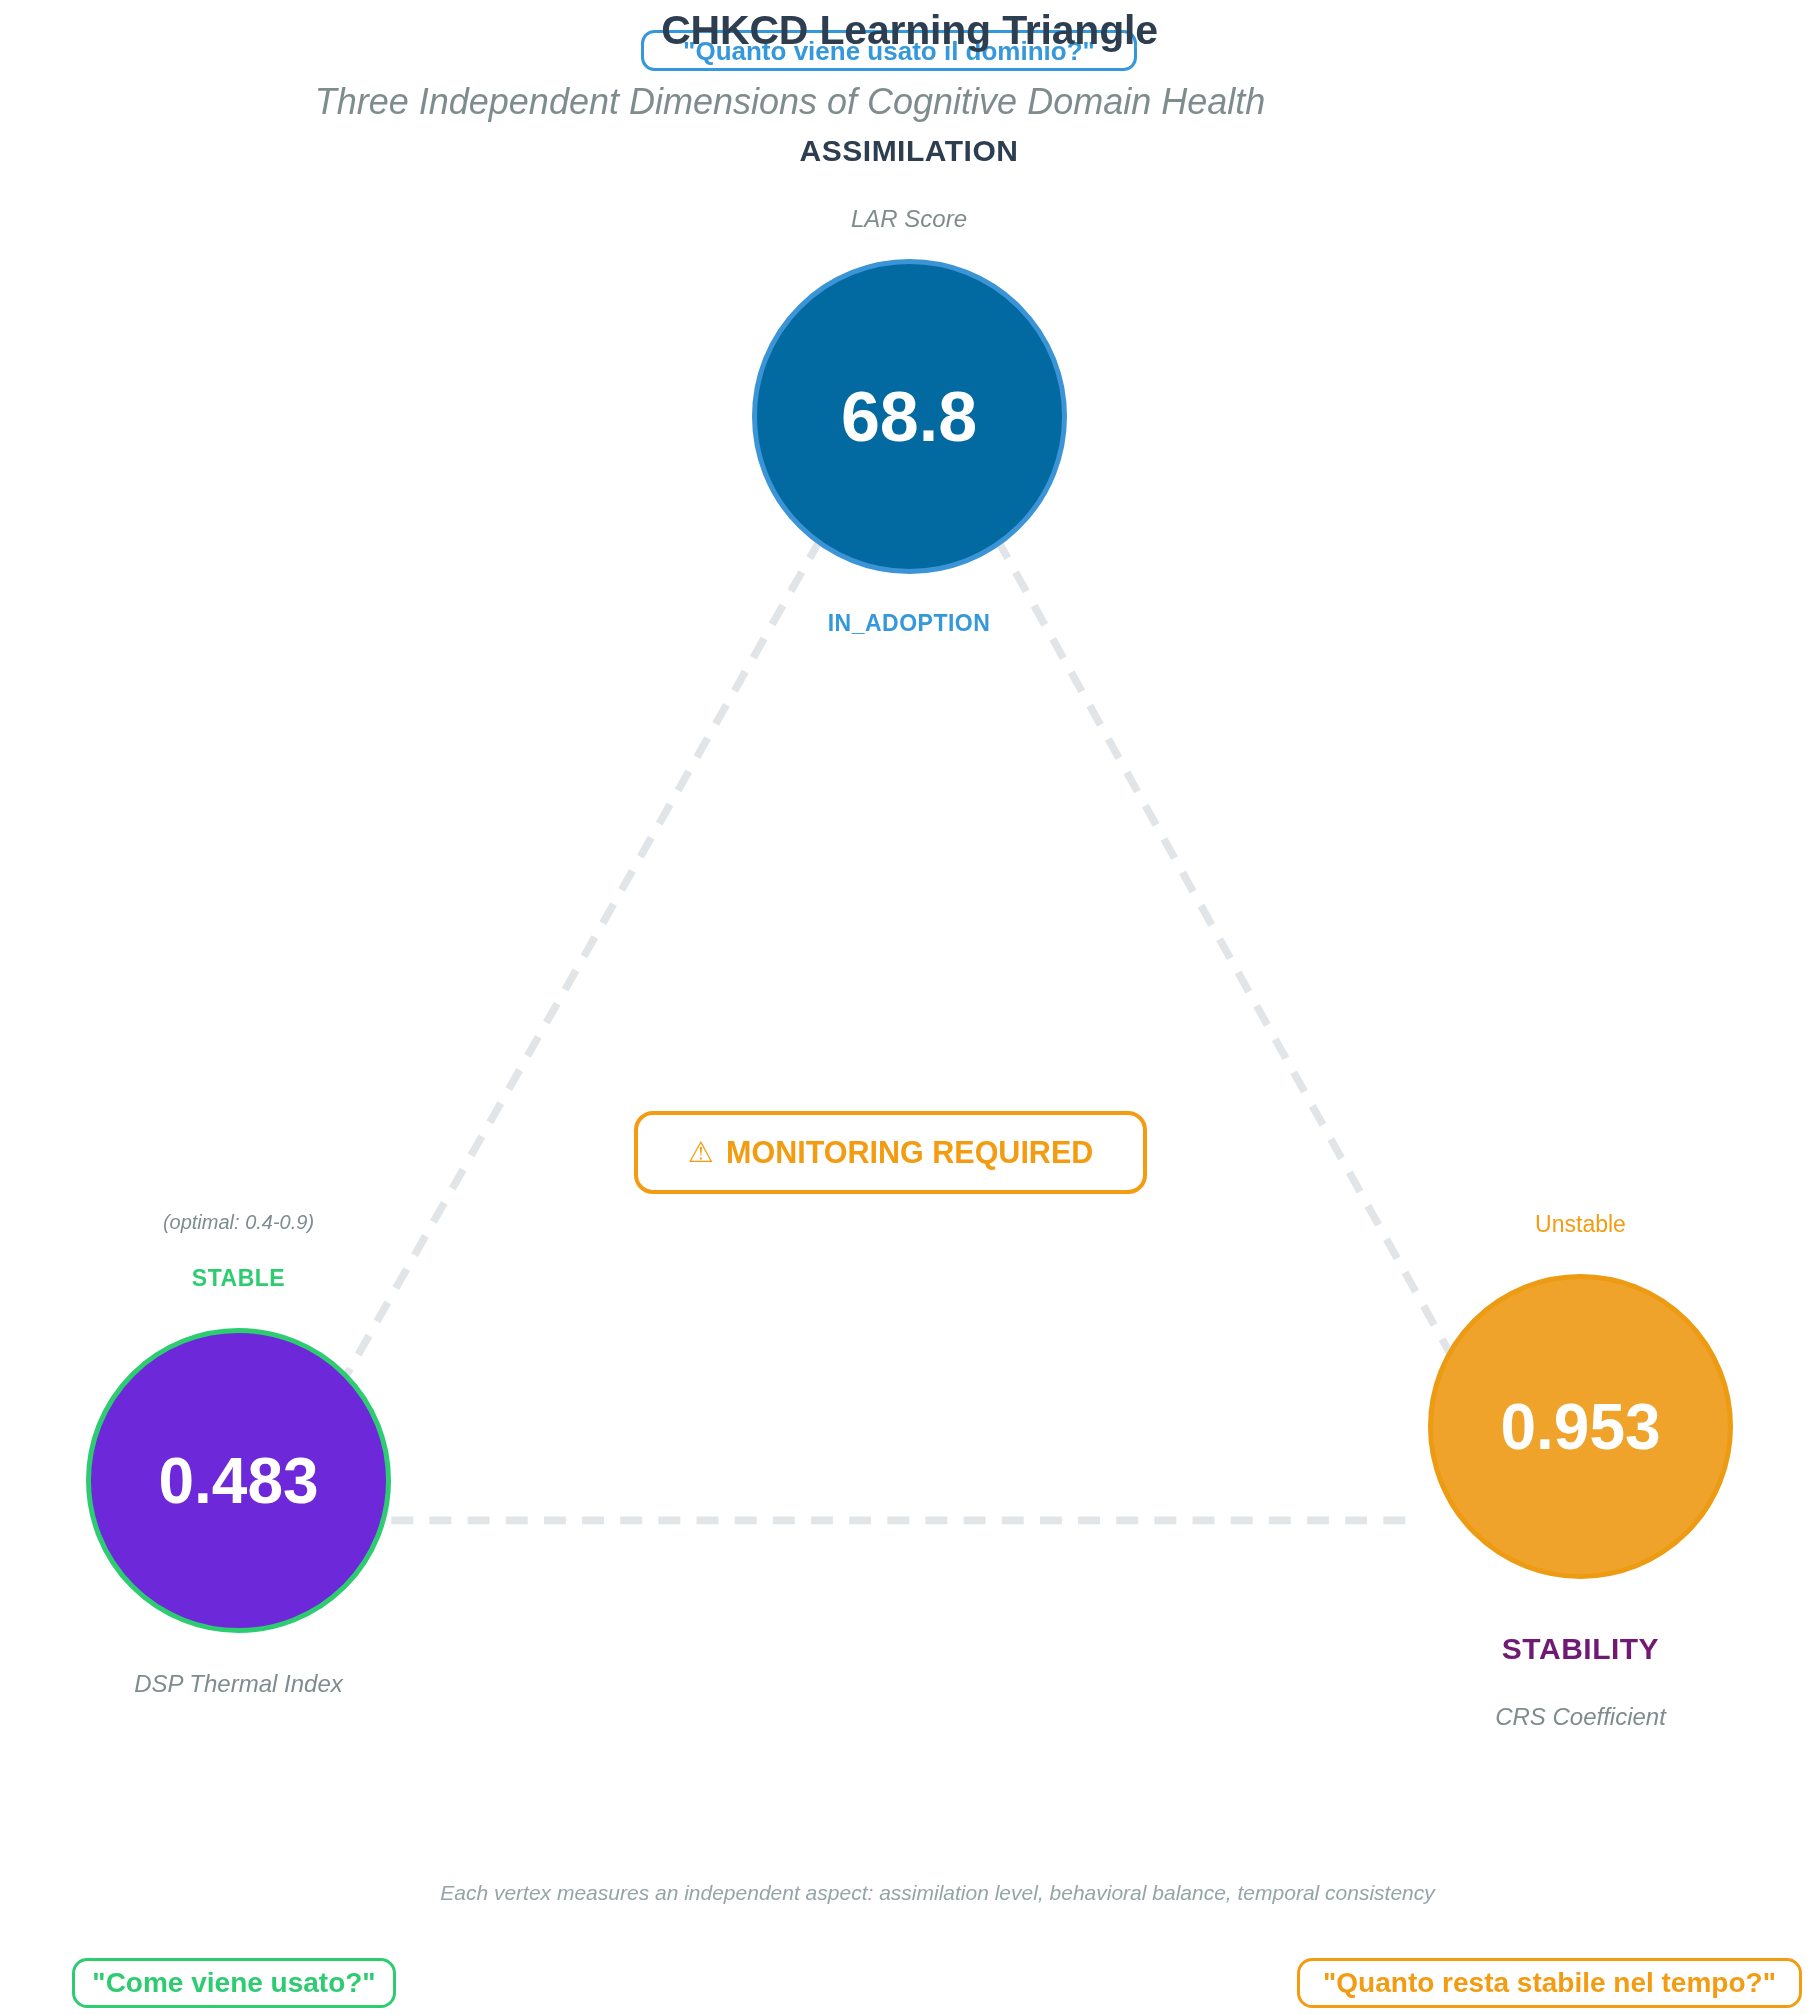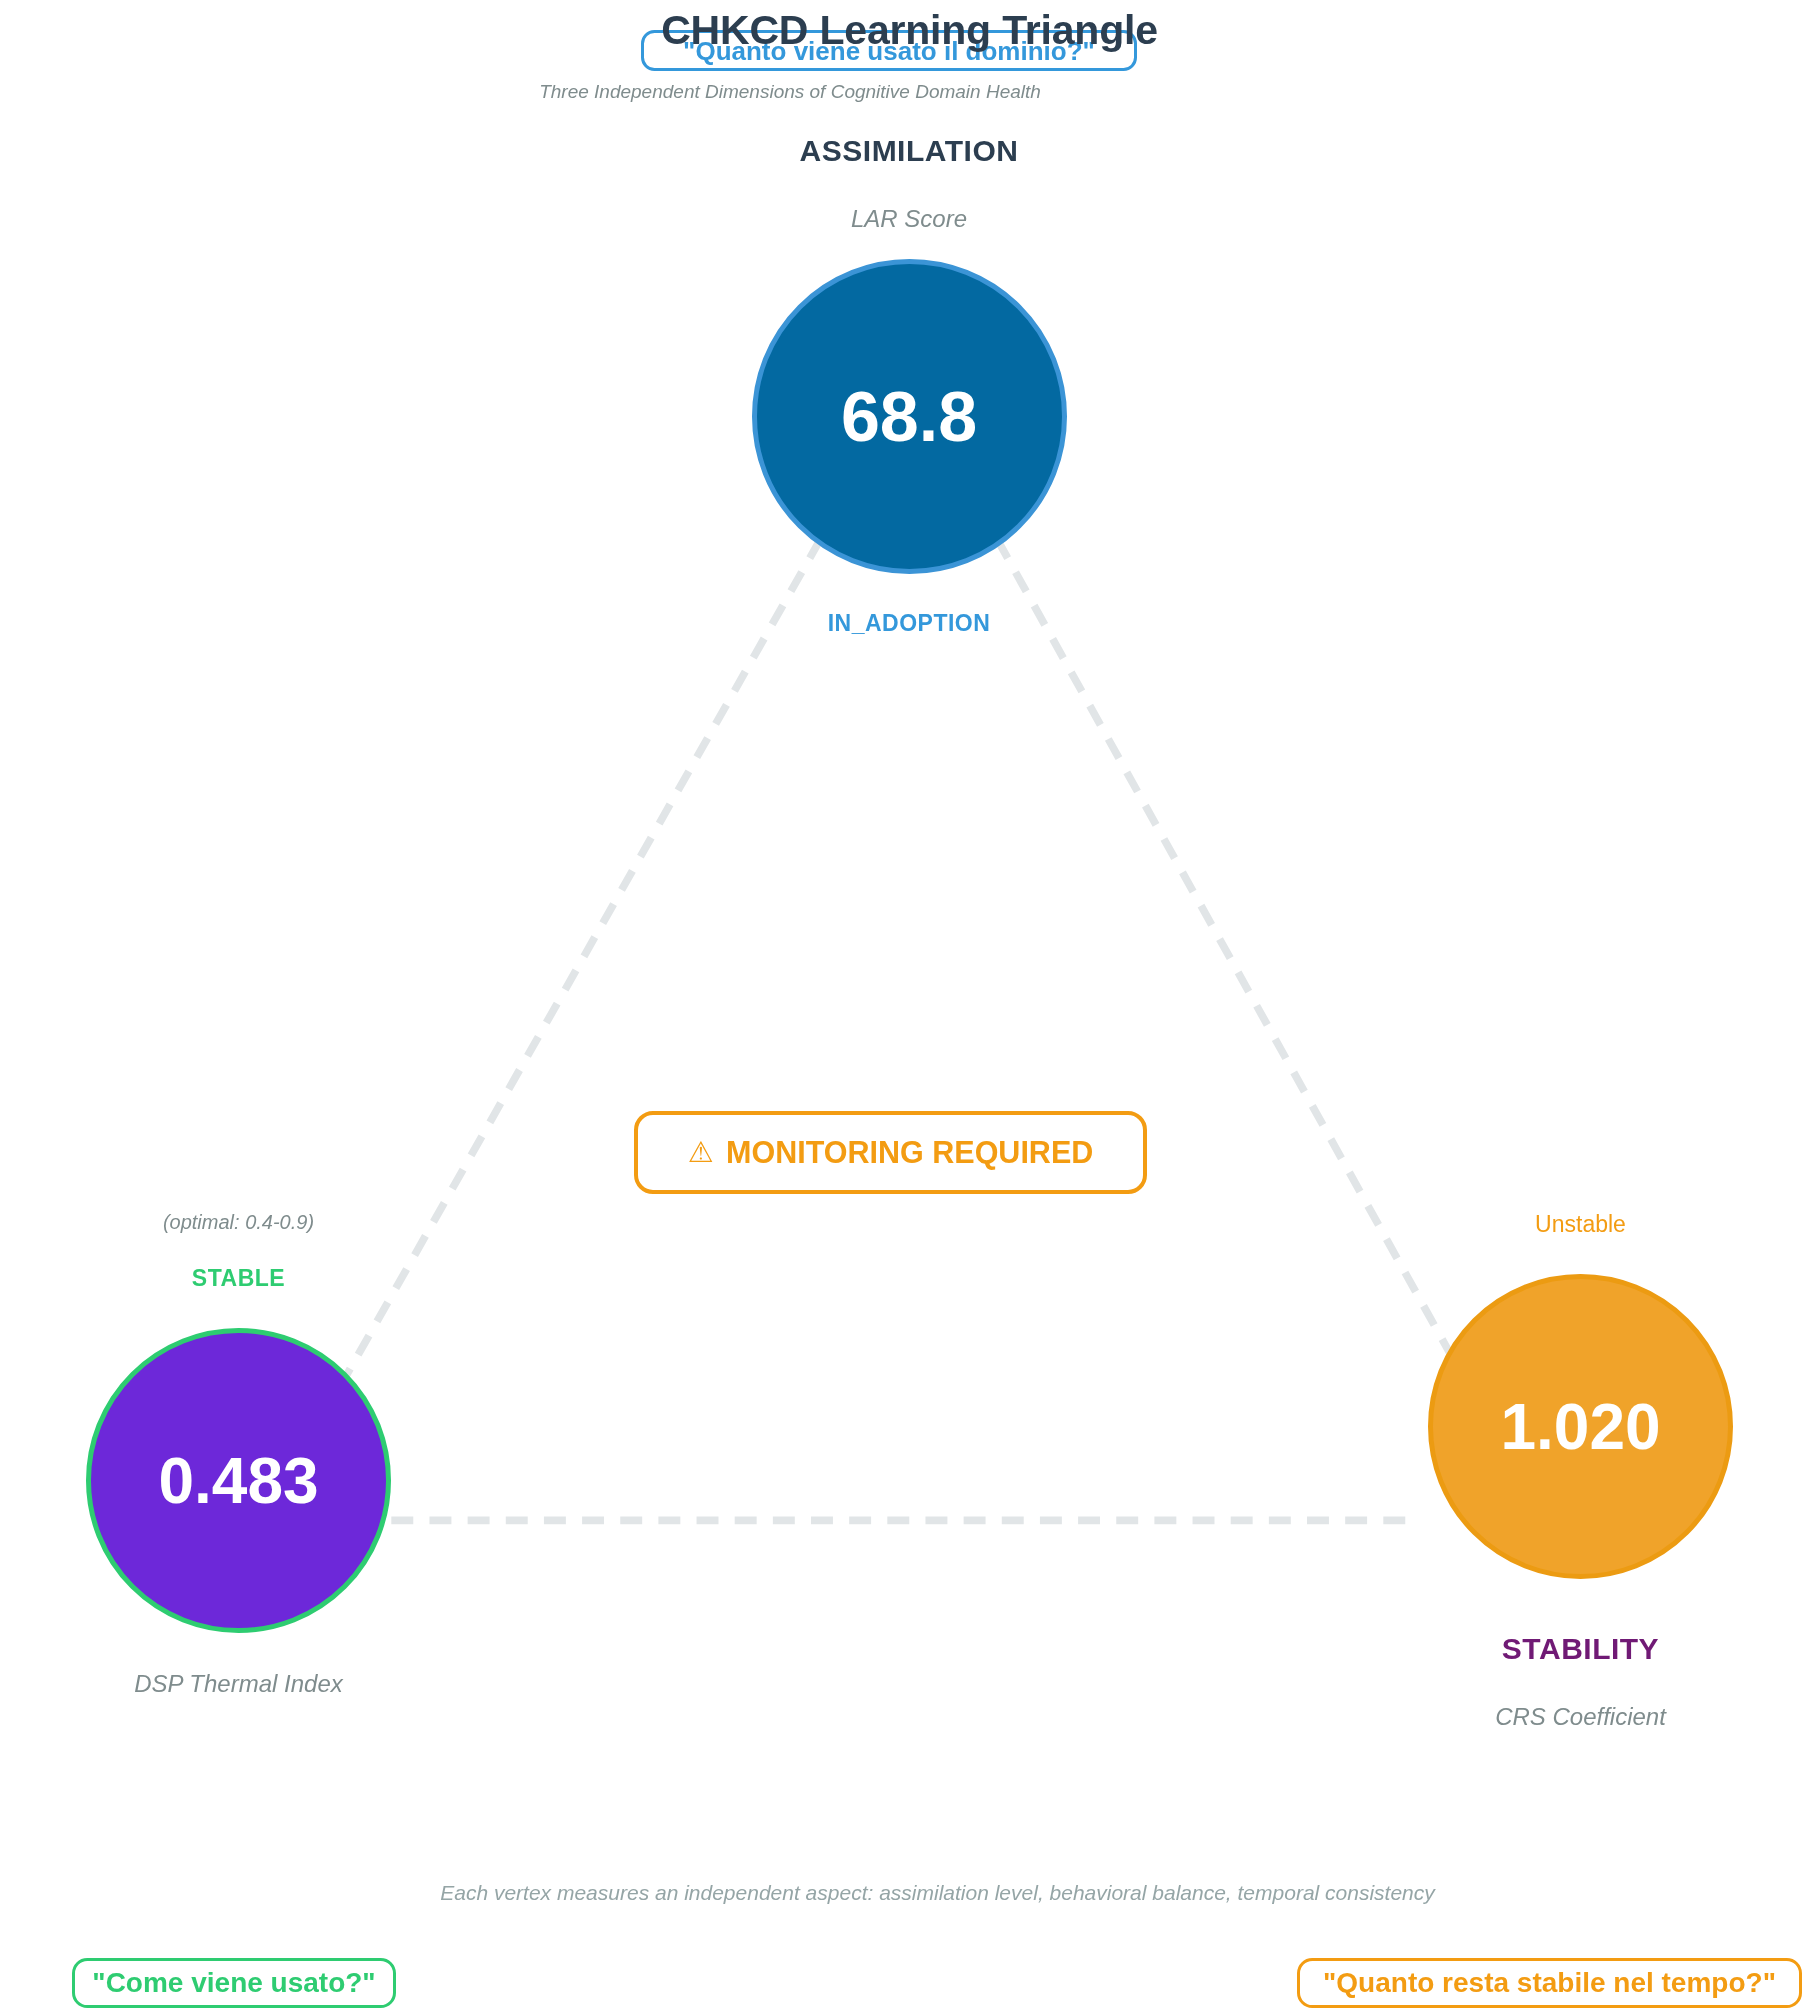--- a/index.html
+++ b/index.html
@@ -19,21 +19,21 @@
   #page-title{
     position:absolute;left:0;top:6.7px;width:1819px;
     text-align:center;
     font-size:41px;font-weight:bold;color:#2c3e50;
     letter-spacing:-0.2px;
     z-index:6;
   }
   #subtitle{
     position:absolute;left:0;top:81px;width:1580px;
     text-align:center;
-    font-size:19px;font-style:italic;color:#7f8c8d;
+    font-size:36px;font-style:italic;color:#7f8c8d;
     z-index:5;
   }
 
   
   .pill{
     position:absolute;
     box-sizing:border-box;
     border-radius:13.4px;
     background:#ffffff;
     display:flex;align-items:center;justify-content:center;
@@ -205,21 +205,21 @@
     <div class="node" id="behavior-node">
       <span>0.483</span>
     </div>
     <div id="behavior-metric">DSP Thermal Index</div>
   </div>
 
   <div class="vertex" id="vertex-stability">
     <div id="stability-range"></div>
     <div id="stability-state">Unstable</div>
     <div class="node" id="stability-node">
-      <span>1.020</span>
+      <span>0.953</span>
     </div>
     <div id="stability-title">STABILITY</div>
     <div id="stability-metric">CRS Coefficient</div>
   </div>
 
   <div id="footer-note">Each vertex measures an independent aspect: assimilation level, behavioral balance, temporal consistency</div>
 
   <div class="pill" id="behavior-question-badge">
     <span>"Come viene usato?"</span>
   </div>

